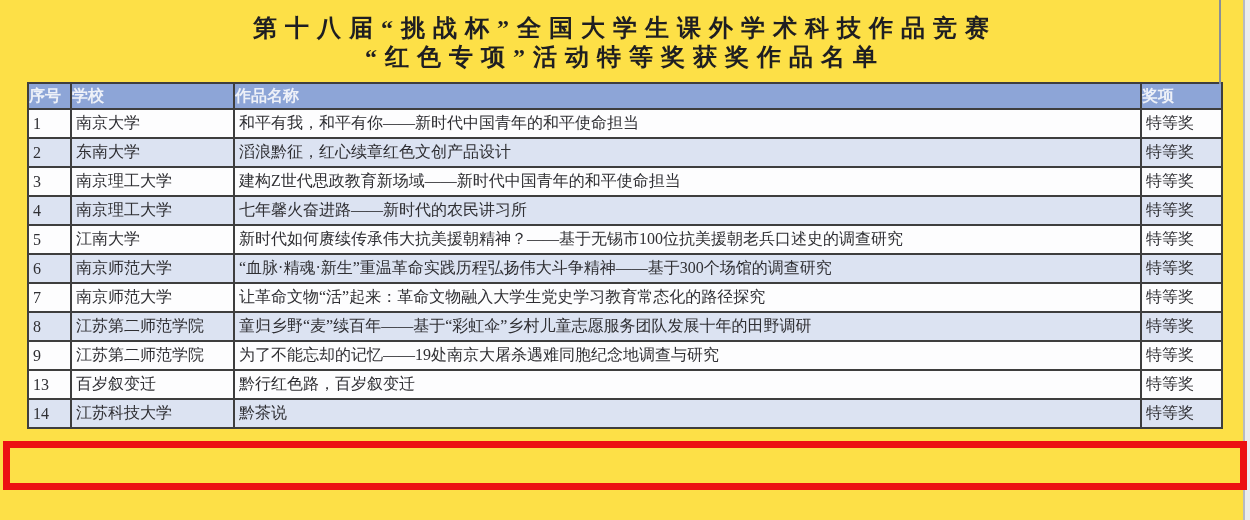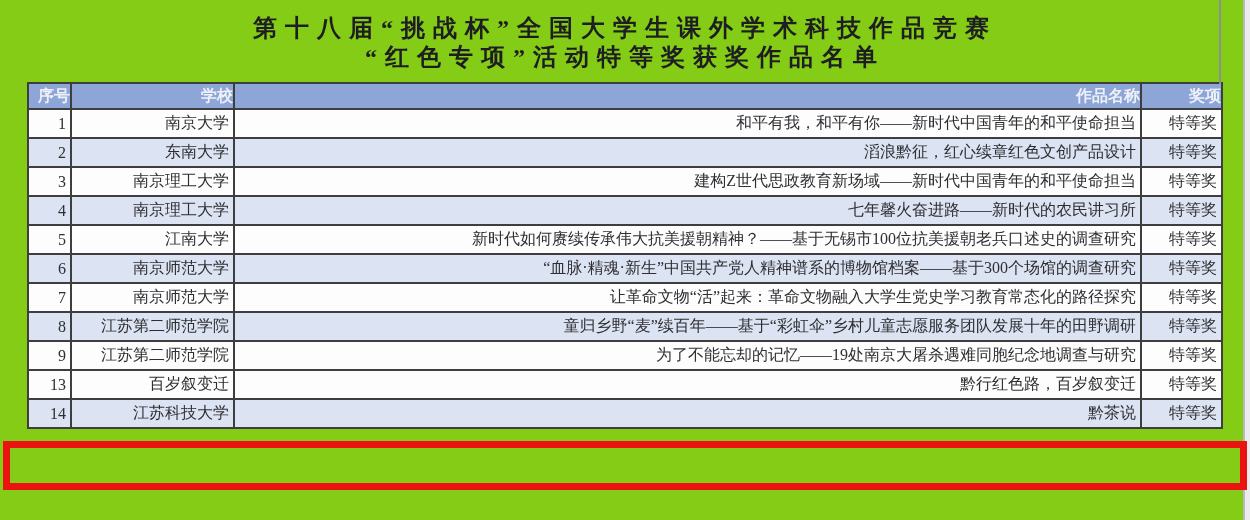--- a/index.html
+++ b/index.html
@@ -1,29 +1,29 @@
 <!DOCTYPE html>
 <html style="--header-bg: #8da5d7; --row-bg: #fdfdfe; --row-alt-bg: #dce3f2; --grid-border: #3e3e3e; --highlight-red: #ec1212;"><head>
 <meta charset="utf-8">
 <style>
   * { margin:0; padding:0; box-sizing:border-box; }
   html,body { width:1250px; height:520px; background:#ffffff; overflow:hidden; }
   body { font-family:"Liberation Serif","DejaVu Serif",serif; color:#2a2a2e; }
 
-  .page { position:relative; width:1250px; height:520px; background:#84cc16; }
+  .page { position:relative; width:1250px; height:520px; background:#fde047; }
 
   .doc-title { position:absolute; top:14px; left:0; width:1250px; text-align:center;
                font-weight:bold; color:#1e1e22; font-size:24px; line-height:29px;
                letter-spacing:8px; }
 
   .award-table { position:absolute; top:82px; left:27px; width:1194px;
                  border-collapse:collapse; table-layout:fixed;
                  font-size:16px; }
   .award-table th, .award-table td { border:2px solid var(--grid-border,#3e3e3e);
-                 text-align:right; vertical-align:middle; overflow:hidden;
+                 text-align:left; vertical-align:middle; overflow:hidden;
                  white-space:nowrap; }
   .award-table th { background:var(--header-bg,#8da5d7); color:#eef1f8;
                  font-weight:bold; height:26px; font-size:16px; }
   .award-table td { height:29px; background:var(--row-bg,#fdfdfe); color:#2f2f33; padding:0 4px; }
   .award-table tr.alt td { background:var(--row-alt-bg,#dce3f2); }
   .col-no  { width:43px; }
   .col-school { width:163px; }
   .col-work { width:907px; }
   .col-award { width:81px; }
 
@@ -89,21 +89,21 @@
         </tr>
         <tr>
           <td>5</td>
           <td>江南大学</td>
           <td>新时代如何赓续传承伟大抗美援朝精神？——基于无锡市100位抗美援朝老兵口述史的调查研究</td>
           <td>特等奖</td>
         </tr>
         <tr class="alt">
           <td>6</td>
           <td>南京师范大学</td>
-          <td>“血脉·精魂·新生”中国共产党人精神谱系的博物馆档案——基于300个场馆的调查研究</td>
+          <td>“血脉·精魂·新生”重温革命实践历程弘扬伟大斗争精神——基于300个场馆的调查研究</td>
           <td>特等奖</td>
         </tr>
         <tr>
           <td>7</td>
           <td>南京师范大学</td>
           <td>让革命文物“活”起来：革命文物融入大学生党史学习教育常态化的路径探究</td>
           <td>特等奖</td>
         </tr>
         <tr class="alt">
           <td>8</td>

